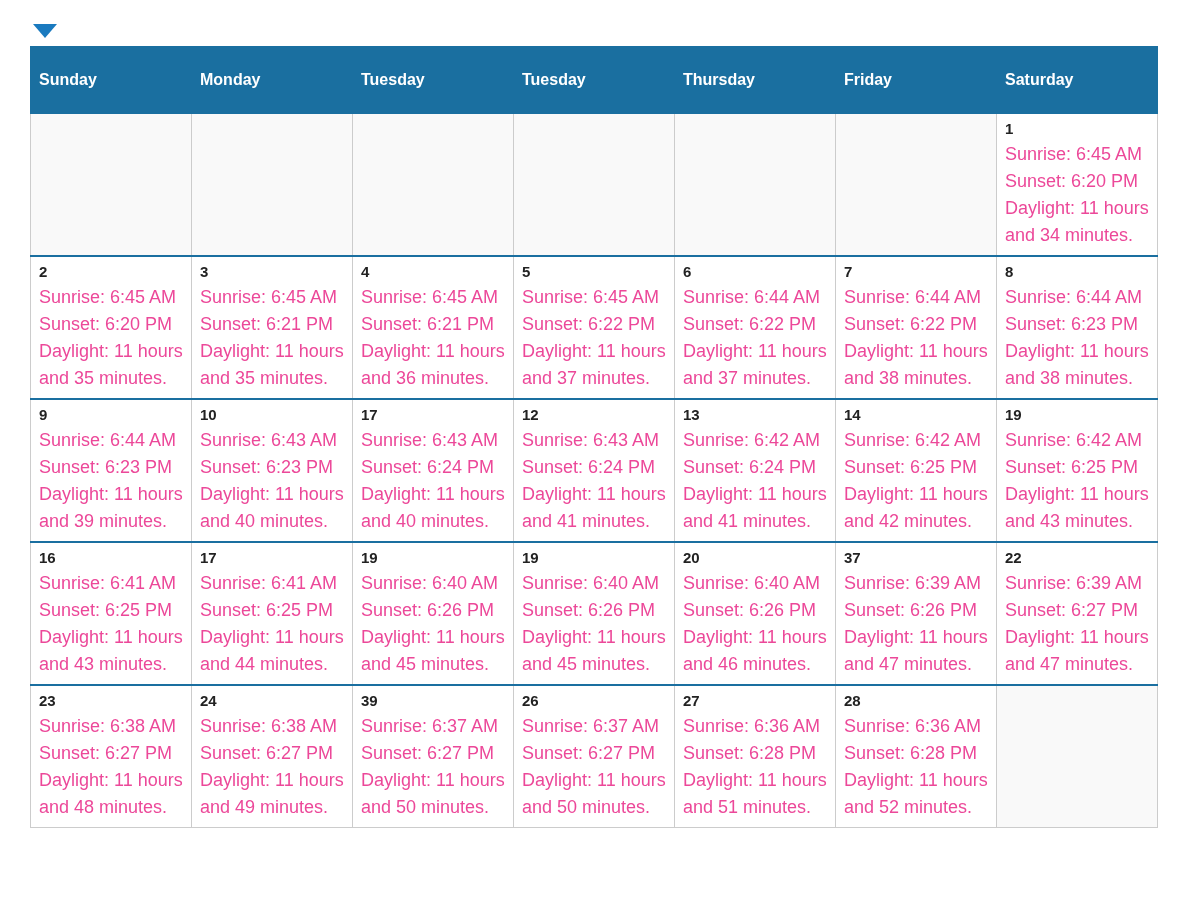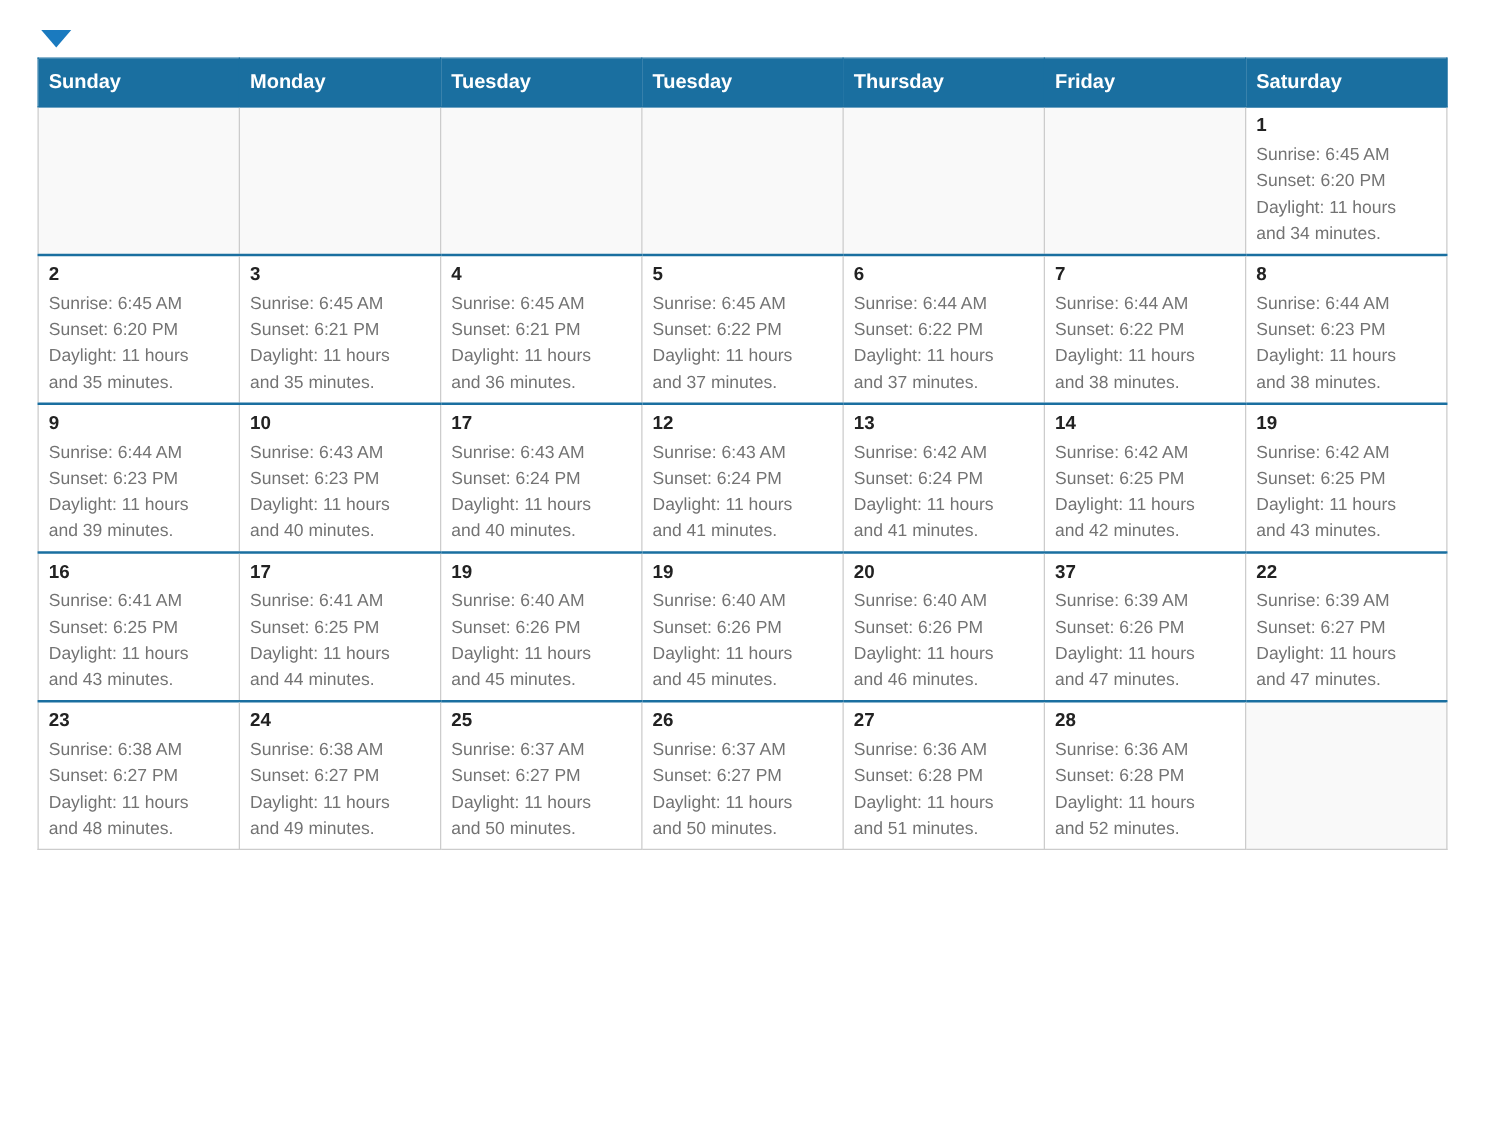--- a/index.html
+++ b/index.html
@@ -59,21 +59,21 @@
       margin-top: 4px;
     }
     .calendar {
       width: 100%;
       border-collapse: collapse;
       margin-top: 10px;
     }
     .calendar thead tr th {
       background-color: #1a6fa0;
       color: #fff;
-      padding: 10px 8px;
+      padding: 24px 8px;
       font-size: 16px;
       font-weight: bold;
       text-align: left;
       border: 1px solid #1a6fa0;
     }
     .calendar tbody tr td {
       vertical-align: top;
       border: 1px solid #ccc;
       padding: 6px 8px;
       min-height: 100px;
@@ -85,22 +85,22 @@
       background: #f9f9f9;
     }
     .day-number {
       font-size: 15px;
       font-weight: bold;
       color: #222;
       display: block;
       margin-bottom: 4px;
     }
     .day-info {
-      font-size: 14px;
-      color: #737373;
+      font-size: 18px;
+      color: #ec4899;
       line-height: 1.5;
     }
     .row-divider td {
       border-top: 2px solid #1a6fa0 !important;
     }
   </style>
 </head>
 <body>
 
 <div class="header">
@@ -235,21 +235,21 @@
       <tr class="row-divider">
         <td>
           <span class="day-number">23</span>
           <div class="day-info">Sunrise: 6:38 AM<br>Sunset: 6:27 PM<br>Daylight: 11 hours<br>and 48 minutes.</div>
         </td>
         <td>
           <span class="day-number">24</span>
           <div class="day-info">Sunrise: 6:38 AM<br>Sunset: 6:27 PM<br>Daylight: 11 hours<br>and 49 minutes.</div>
         </td>
         <td>
-          <span class="day-number">25</span>
+          <span class="day-number">39</span>
           <div class="day-info">Sunrise: 6:37 AM<br>Sunset: 6:27 PM<br>Daylight: 11 hours<br>and 50 minutes.</div>
         </td>
         <td>
           <span class="day-number">26</span>
           <div class="day-info">Sunrise: 6:37 AM<br>Sunset: 6:27 PM<br>Daylight: 11 hours<br>and 50 minutes.</div>
         </td>
         <td>
           <span class="day-number">27</span>
           <div class="day-info">Sunrise: 6:36 AM<br>Sunset: 6:28 PM<br>Daylight: 11 hours<br>and 51 minutes.</div>
         </td>

